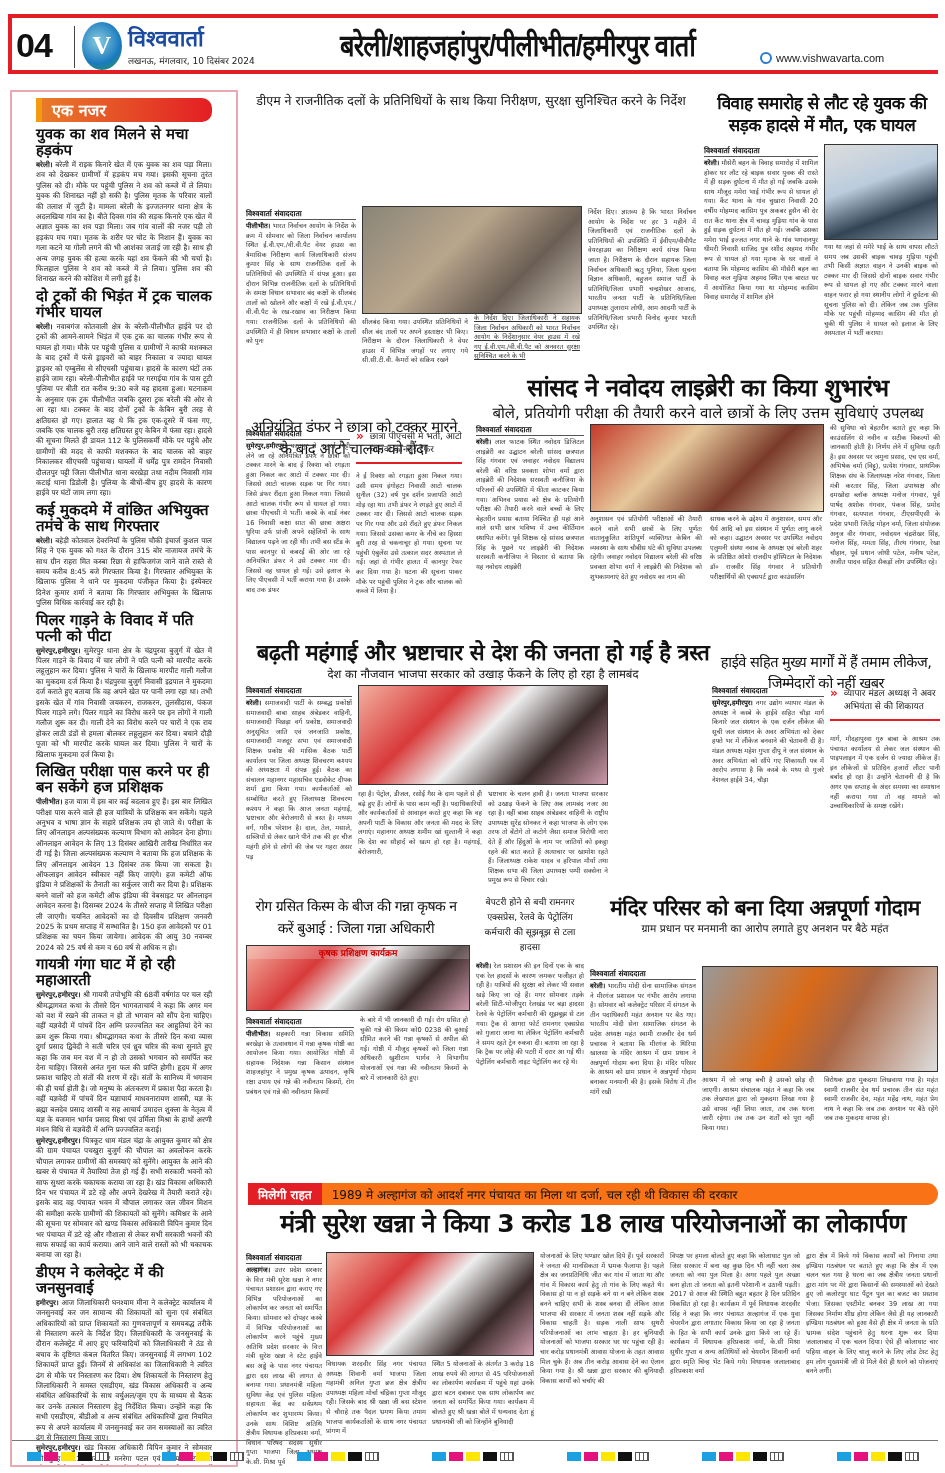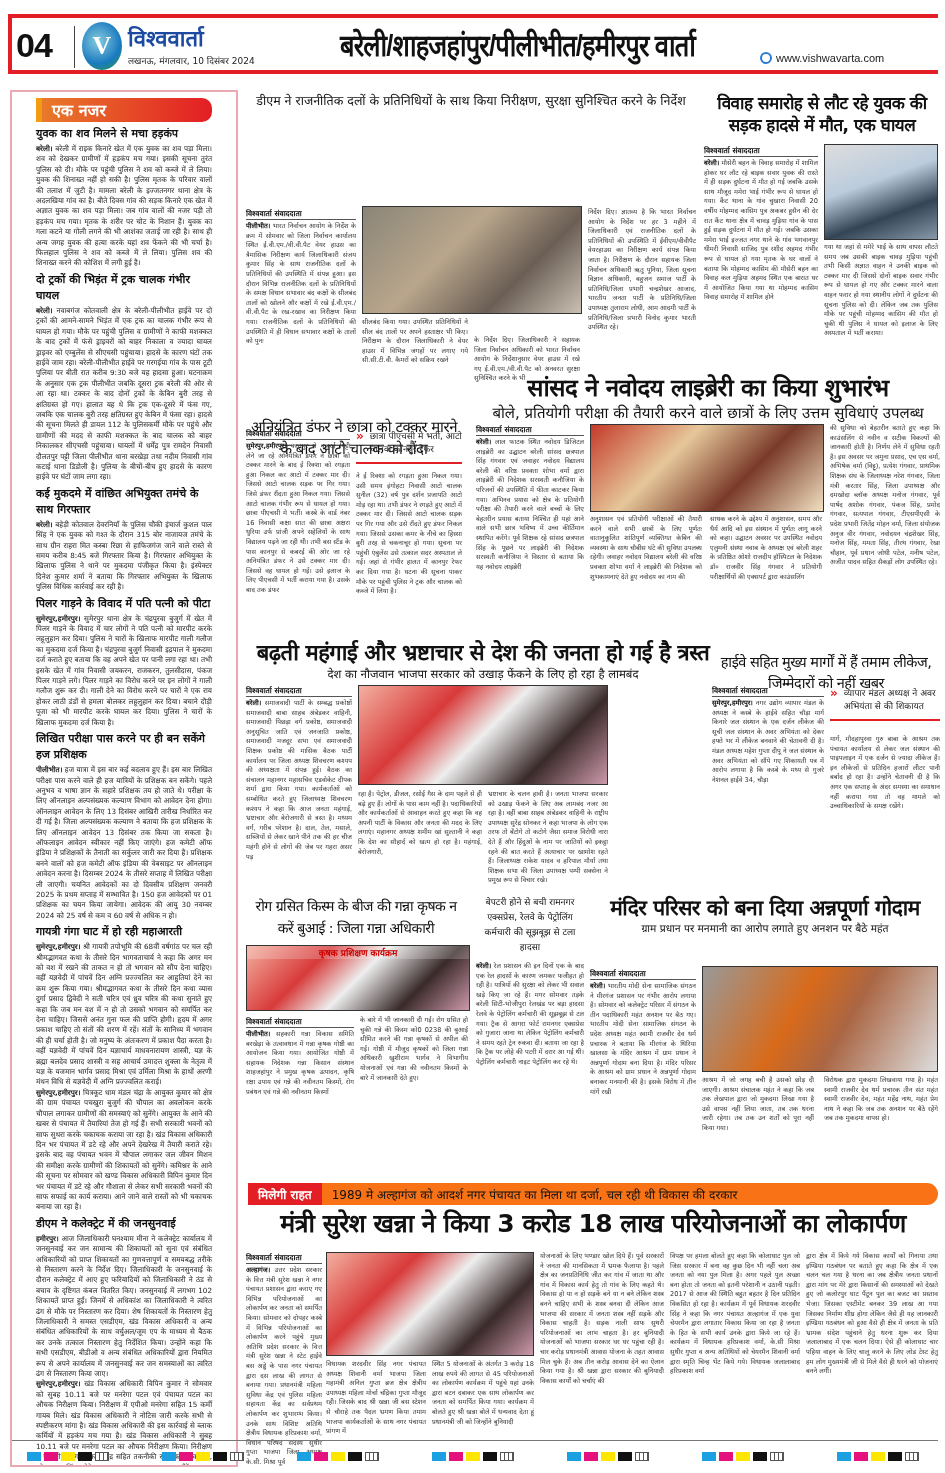--- a/index.html
+++ b/index.html
@@ -11,21 +11,21 @@
   .vdiv { left: 74px; top: 26px; width: 1px; height: 42px; background: #444; }
   .logo { left: 82px; top: 22px; width: 40px; height: 48px; border-radius: 50%; background: radial-gradient(circle at 40% 40%, #8cd, #1a7ac0 60%, #2a9a3a); display:flex; align-items:center; justify-content:center; color:#fff; font-weight:bold; font-size:26px; font-family:"Liberation Serif", serif; }
   .brand { left: 128px; top: 22px; font-family: "DejaVu Sans", sans-serif; font-weight: bold; font-size: 22px; color: #1b4aa0; }
   .dateline { left: 128px; top: 54px; font-size: 9px; color: #222; }
   .section-title { left: 340px; top: 24px; font-size: 30px; font-weight: bold; color: #111; letter-spacing: -1px; font-family: "Liberation Sans", sans-serif; transform: scaleX(0.85); transform-origin: left; }
   .web { left: 760px; top: 52px; font-size: 11px; color: #222; font-family: "Liberation Sans", sans-serif; display:flex; gap:4px; }
   .ie-icon { width: 12px; height: 12px; border-radius: 50%; border: 2px solid #2a7ad4; display:inline-block; }
   
   .left-col { left: 10px; top: 90px; width: 228px; height: 1377px; border: 2px solid #e9a9b2; padding: 6px 24px; overflow: hidden; }
   .ek-najar { height: 24px; background: linear-gradient(90deg,#e87a2a,#e31e24); border-radius: 0 10px 10px 0; color:#fff; font-weight:bold; font-size: 16px; padding: 1px 10px; margin-bottom: 4px; border-left: 6px solid #f39c12; }
-  .lh { font-weight: bold; font-size: 11px; line-height: 16px; margin: 3px 0 2px; color:#111; }
+  .lh { font-weight: bold; font-size: 15px; line-height: 16px; margin: 3px 0 2px; color:#111; }
   .lt { font-size: 7.2px; line-height: 10.4px; color: #222; text-align: justify; }
   .lt b { font-weight: bold; }
   
   .hl { font-weight: bold; color: #111; letter-spacing: -0.5px; }
   .sub { color: #111; }
   .by { font-size: 7.5px; font-weight: bold; border-bottom: 1px solid #555; padding-bottom: 1px; margin-bottom: 2px; color: #111; }
   .body { font-size: 6.6px; line-height: 9.6px; color: #333; text-align: justify; }
   .body b { color:#111; }
   .photo { background: linear-gradient(135deg,#8a8578,#b9a68c 40%,#6b5f55 70%,#c9c0b2); border: 1px solid #333; }
   .photo.warm { background: linear-gradient(135deg,#c43a2a,#e6c79a 35%,#7a3a2a 65%,#f0e0c0); }
@@ -84,21 +84,21 @@
 
 <div class="abs" style="left:246px;top:90px;width:450px;">
   <div class="sub" style="font-size:12.5px;text-align:center;margin-top:2px;">डीएम ने राजनीतिक दलों के प्रतिनिधियों के साथ किया निरीक्षण, सुरक्षा सुनिश्चित करने के निर्देश</div>
 </div>
 <div class="abs" style="left:246px;top:208px;width:110px;">
   <div class="by">विश्ववार्ता संवाददाता</div>
   <div class="body"><b>पीलीभीत।</b><span> भारत निर्वाचन आयोग के निर्देश के क्रम में सोमवार को जिला निर्वाचन कार्यालय स्थित ई.वी.एम./वी.वी.पैट वेयर हाउस का त्रैमासिक निरीक्षण कार्य जिलाधिकारी संजय कुमार सिंह के साथ राजनीतिक दलों के प्रतिनिधियों की उपस्थिति में संपन्न हुआ। इस दौरान विभिन्न राजनीतिक दलों के प्रतिनिधियों के समक्ष विधान सभावार बंद कक्षों के सीलबंद तालों को खोलने और कक्षों में रखे ई.वी.एम./वी.वी.पैट के रख-रखाव का निरीक्षण किया गया। राजनीतिक दलों के प्रतिनिधियों की उपस्थिति में ही विधान सभावार कक्षों के तालों को पुनः</span></div>
 </div>
 <div class="abs photo" style="left:362px;top:206px;width:220px;height:108px;"></div>
 <div class="abs body" style="left:362px;top:318px;width:106px;">सीलबंद किया गया। उपस्थित प्रतिनिधियों ने सील बंद तालों पर अपने हस्ताक्षर भी किए। निरीक्षण के दौरान जिलाधिकारी ने वेयर हाउस में विभिन्न जगहों पर लगाए गये सी.सी.टी.वी. कैमरों को सक्रिय रखने</div>
-<div class="abs body" style="left:474px;top:336px;width:106px;">के निर्देश दिए। जिलाधिकारी ने सहायक जिला निर्वाचन अधिकारी को भारत निर्वाचन आयोग के निर्देशानुसार वेयर हाउस में रखे गए ई.वी.एम./वी.वी.पैट को अनवरत सुरक्षा सुनिश्चित करने के भी</div>
+<div class="abs body" style="left:474px;top:314px;width:106px;text-decoration:underline;">के निर्देश दिए। जिलाधिकारी ने सहायक जिला निर्वाचन अधिकारी को भारत निर्वाचन आयोग के निर्देशानुसार वेयर हाउस में रखे गए ई.वी.एम./वी.वी.पैट को अनवरत सुरक्षा सुनिश्चित करने के भी</div>
 <div class="abs body" style="left:588px;top:208px;width:108px;">निर्देश दिए। ज्ञातव्य है कि भारत निर्वाचन आयोग के निर्देश पर हर 3 महीने में जिलाधिकारी एवं राजनीतिक दलों के प्रतिनिधियों की उपस्थिति में ईवीएम/वीवीपैट वेयरहाउस का निरीक्षण कार्य संपन्न किया जाता है। निरीक्षण के दौरान सहायक जिला निर्वाचन अधिकारी ऋतु पूनिया, जिला सूचना विज्ञान अधिकारी, बहुजन समाज पार्टी के प्रतिनिधि/जिला प्रभारी चन्द्रशेखर आजाद, भारतीय जनता पार्टी के प्रतिनिधि/जिला उपाध्यक्ष तुलाराम लोधी, आम आदमी पार्टी के प्रतिनिधि/जिला प्रभारी विनोद कुमार भारती उपस्थित रहे।</div>
 
 <div class="abs" style="left:704px;top:92px;width:236px;">
   <div class="hl" style="font-size:17px;line-height:22px;text-align:center;">विवाह समारोह से लौट रहे युवक की सड़क हादसे में मौत, एक घायल</div>
 </div>
 <div class="abs" style="left:704px;top:145px;width:114px;">
   <div class="by">विश्ववार्ता संवाददाता</div>
   <div class="body"><b>बरेली।</b><span> मौसेरी बहन के विवाह समारोह में शामिल होकर घर लौट रहे बाइक सवार युवक की रास्ते में ही सड़क दुर्घटना में मौत हो गई जबकि उसके साथ मौजूद ममेरा भाई गंभीर रूप से घायल हो गया। कैंट थाना के गांव चुखारा निवासी 20 वर्षीय मोहम्मद कासिम पुत्र अकबर हुसैन की देर रात कैंट थाना क्षेत्र में चावड़ मुड़िया गांव के पास हुई सड़क दुर्घटना में मौत हो गई। जबकि उसका ममेरा भाई इज्जत नगर थाने के गांव भगवानपुर धीमरी निवासी साजिद पुत्र रशीद अहमद गंभीर रूप से घायल हो गया मृतक के घर वालों ने बताया कि मोहम्मद कासिम की मौसेरी बहन का विवाह कल मुड़िया अहमद स्थित एक बारात घर में आयोजित किया गया था मोहम्मद कासिम विवाह समारोह में शामिल होने</span></div>
 </div>
 <div class="abs photo blue" style="left:824px;top:144px;width:114px;height:96px;"></div>

